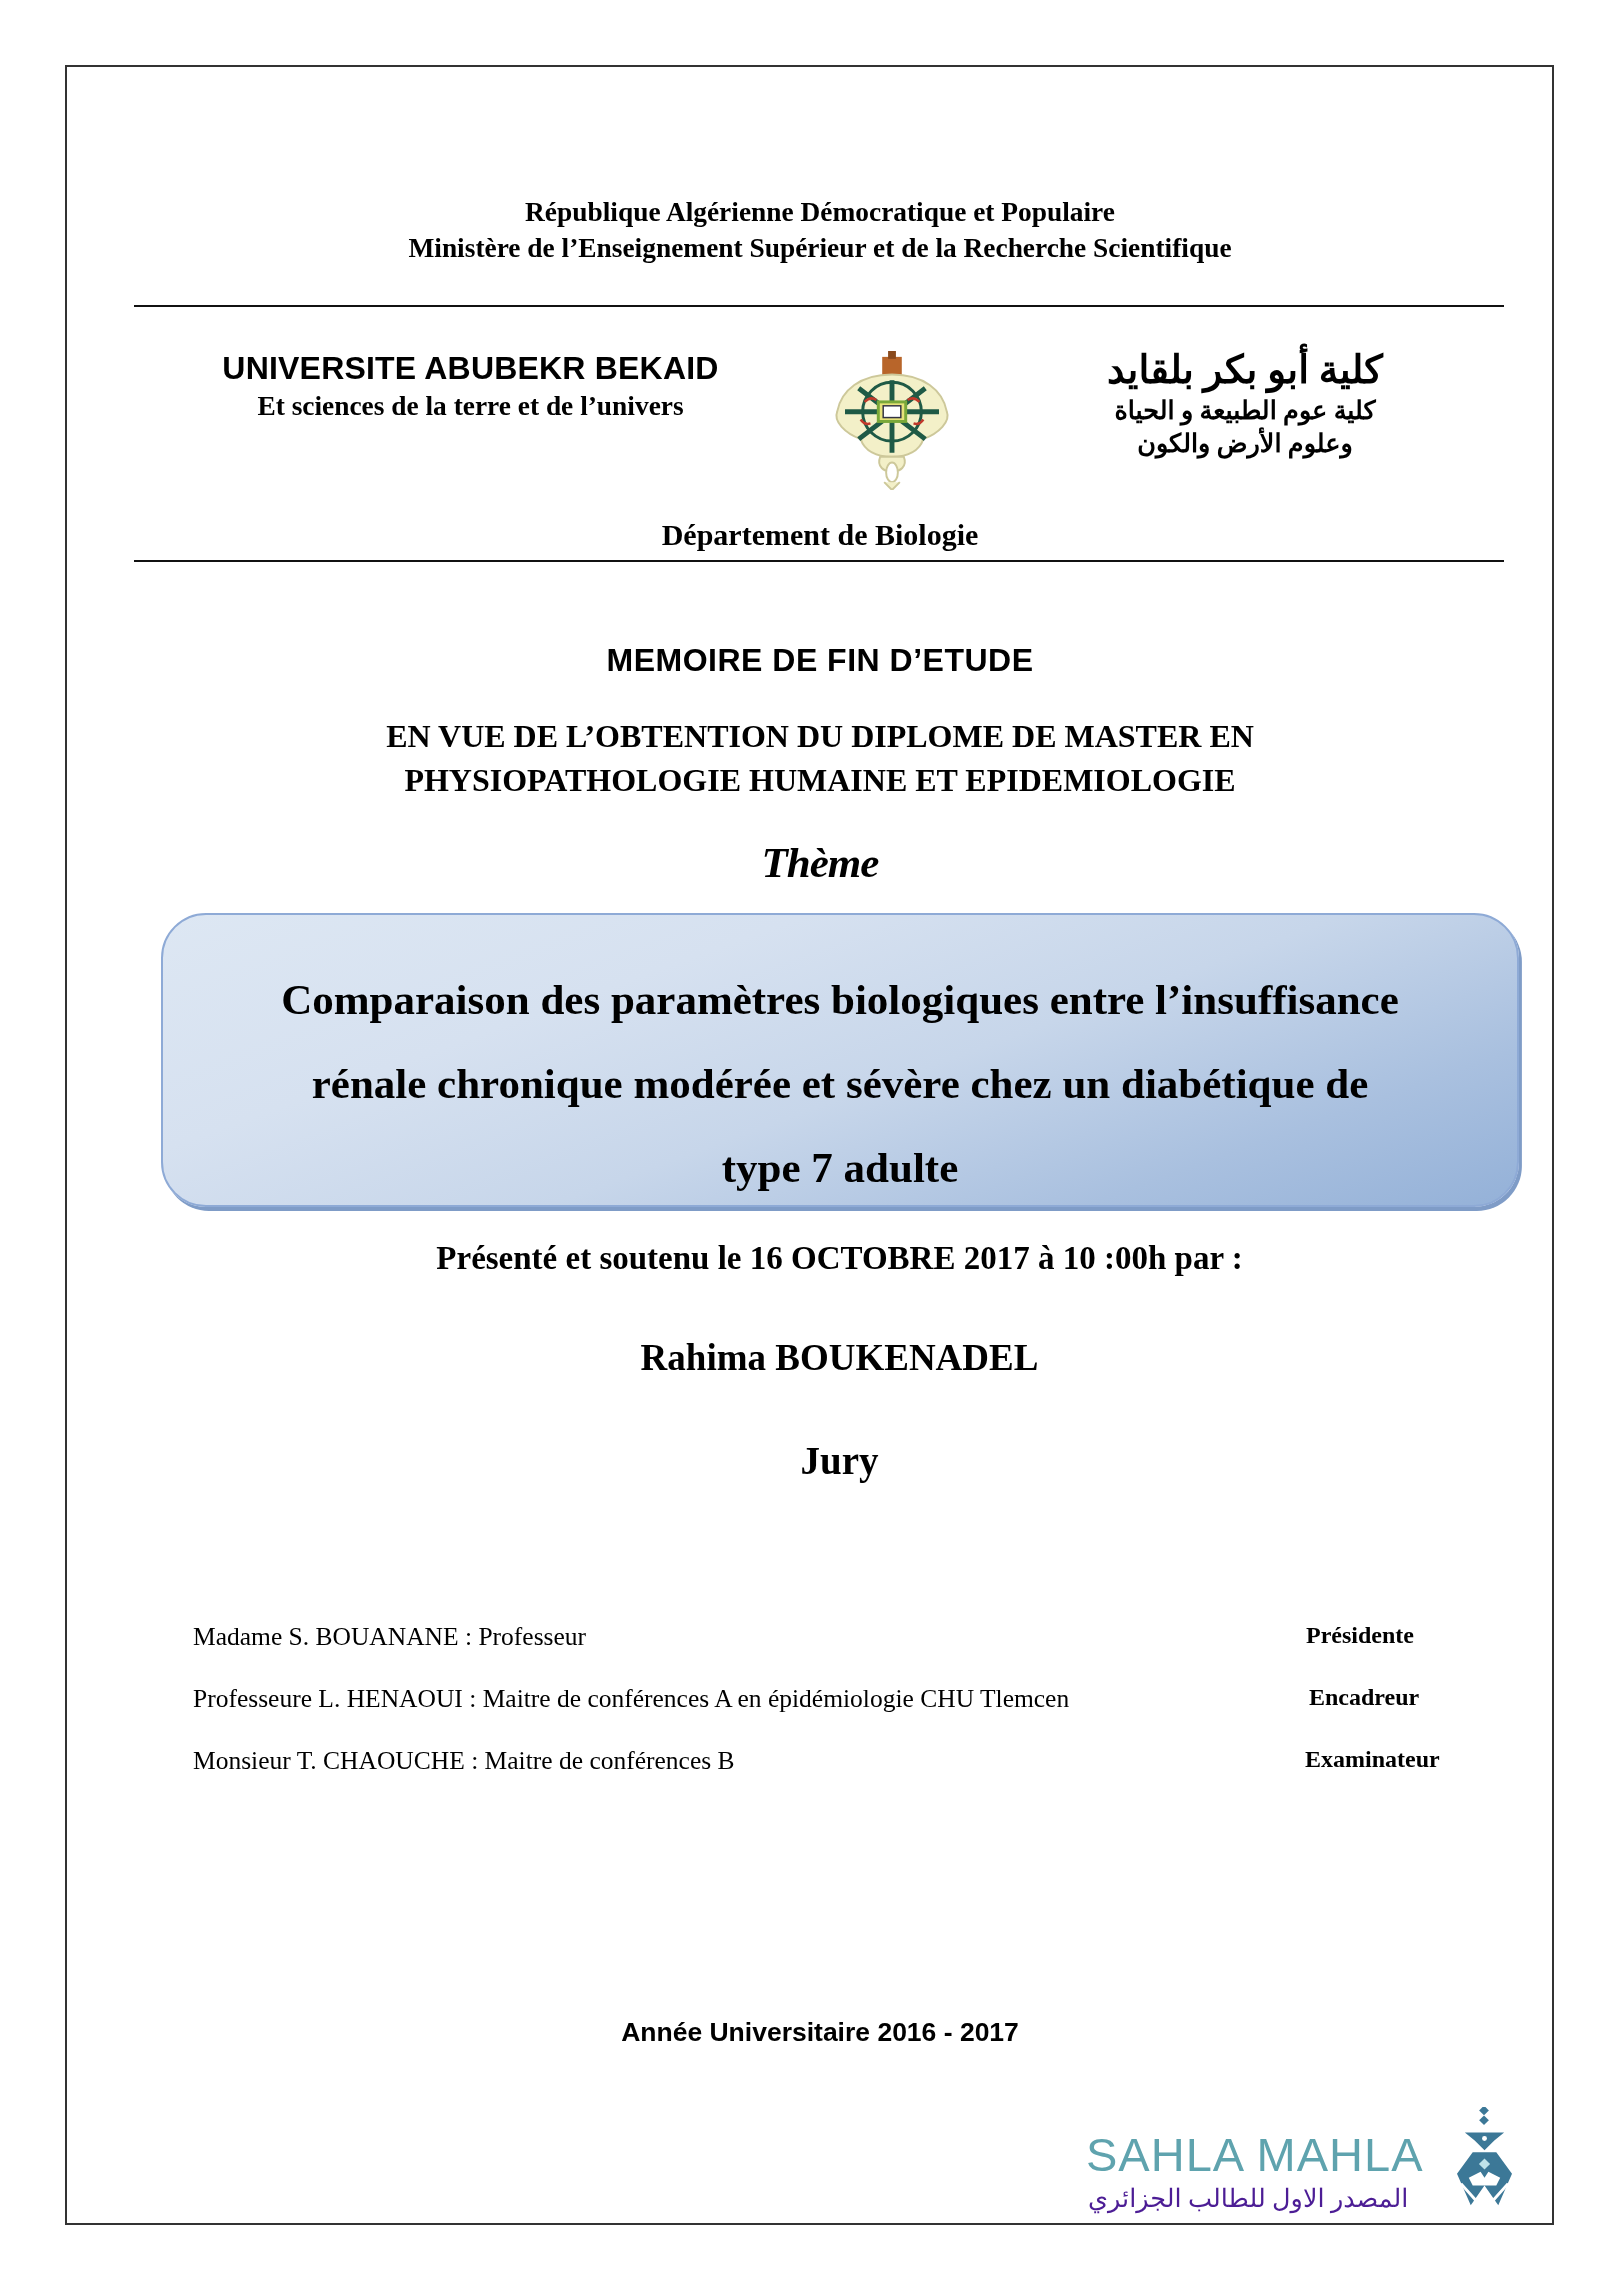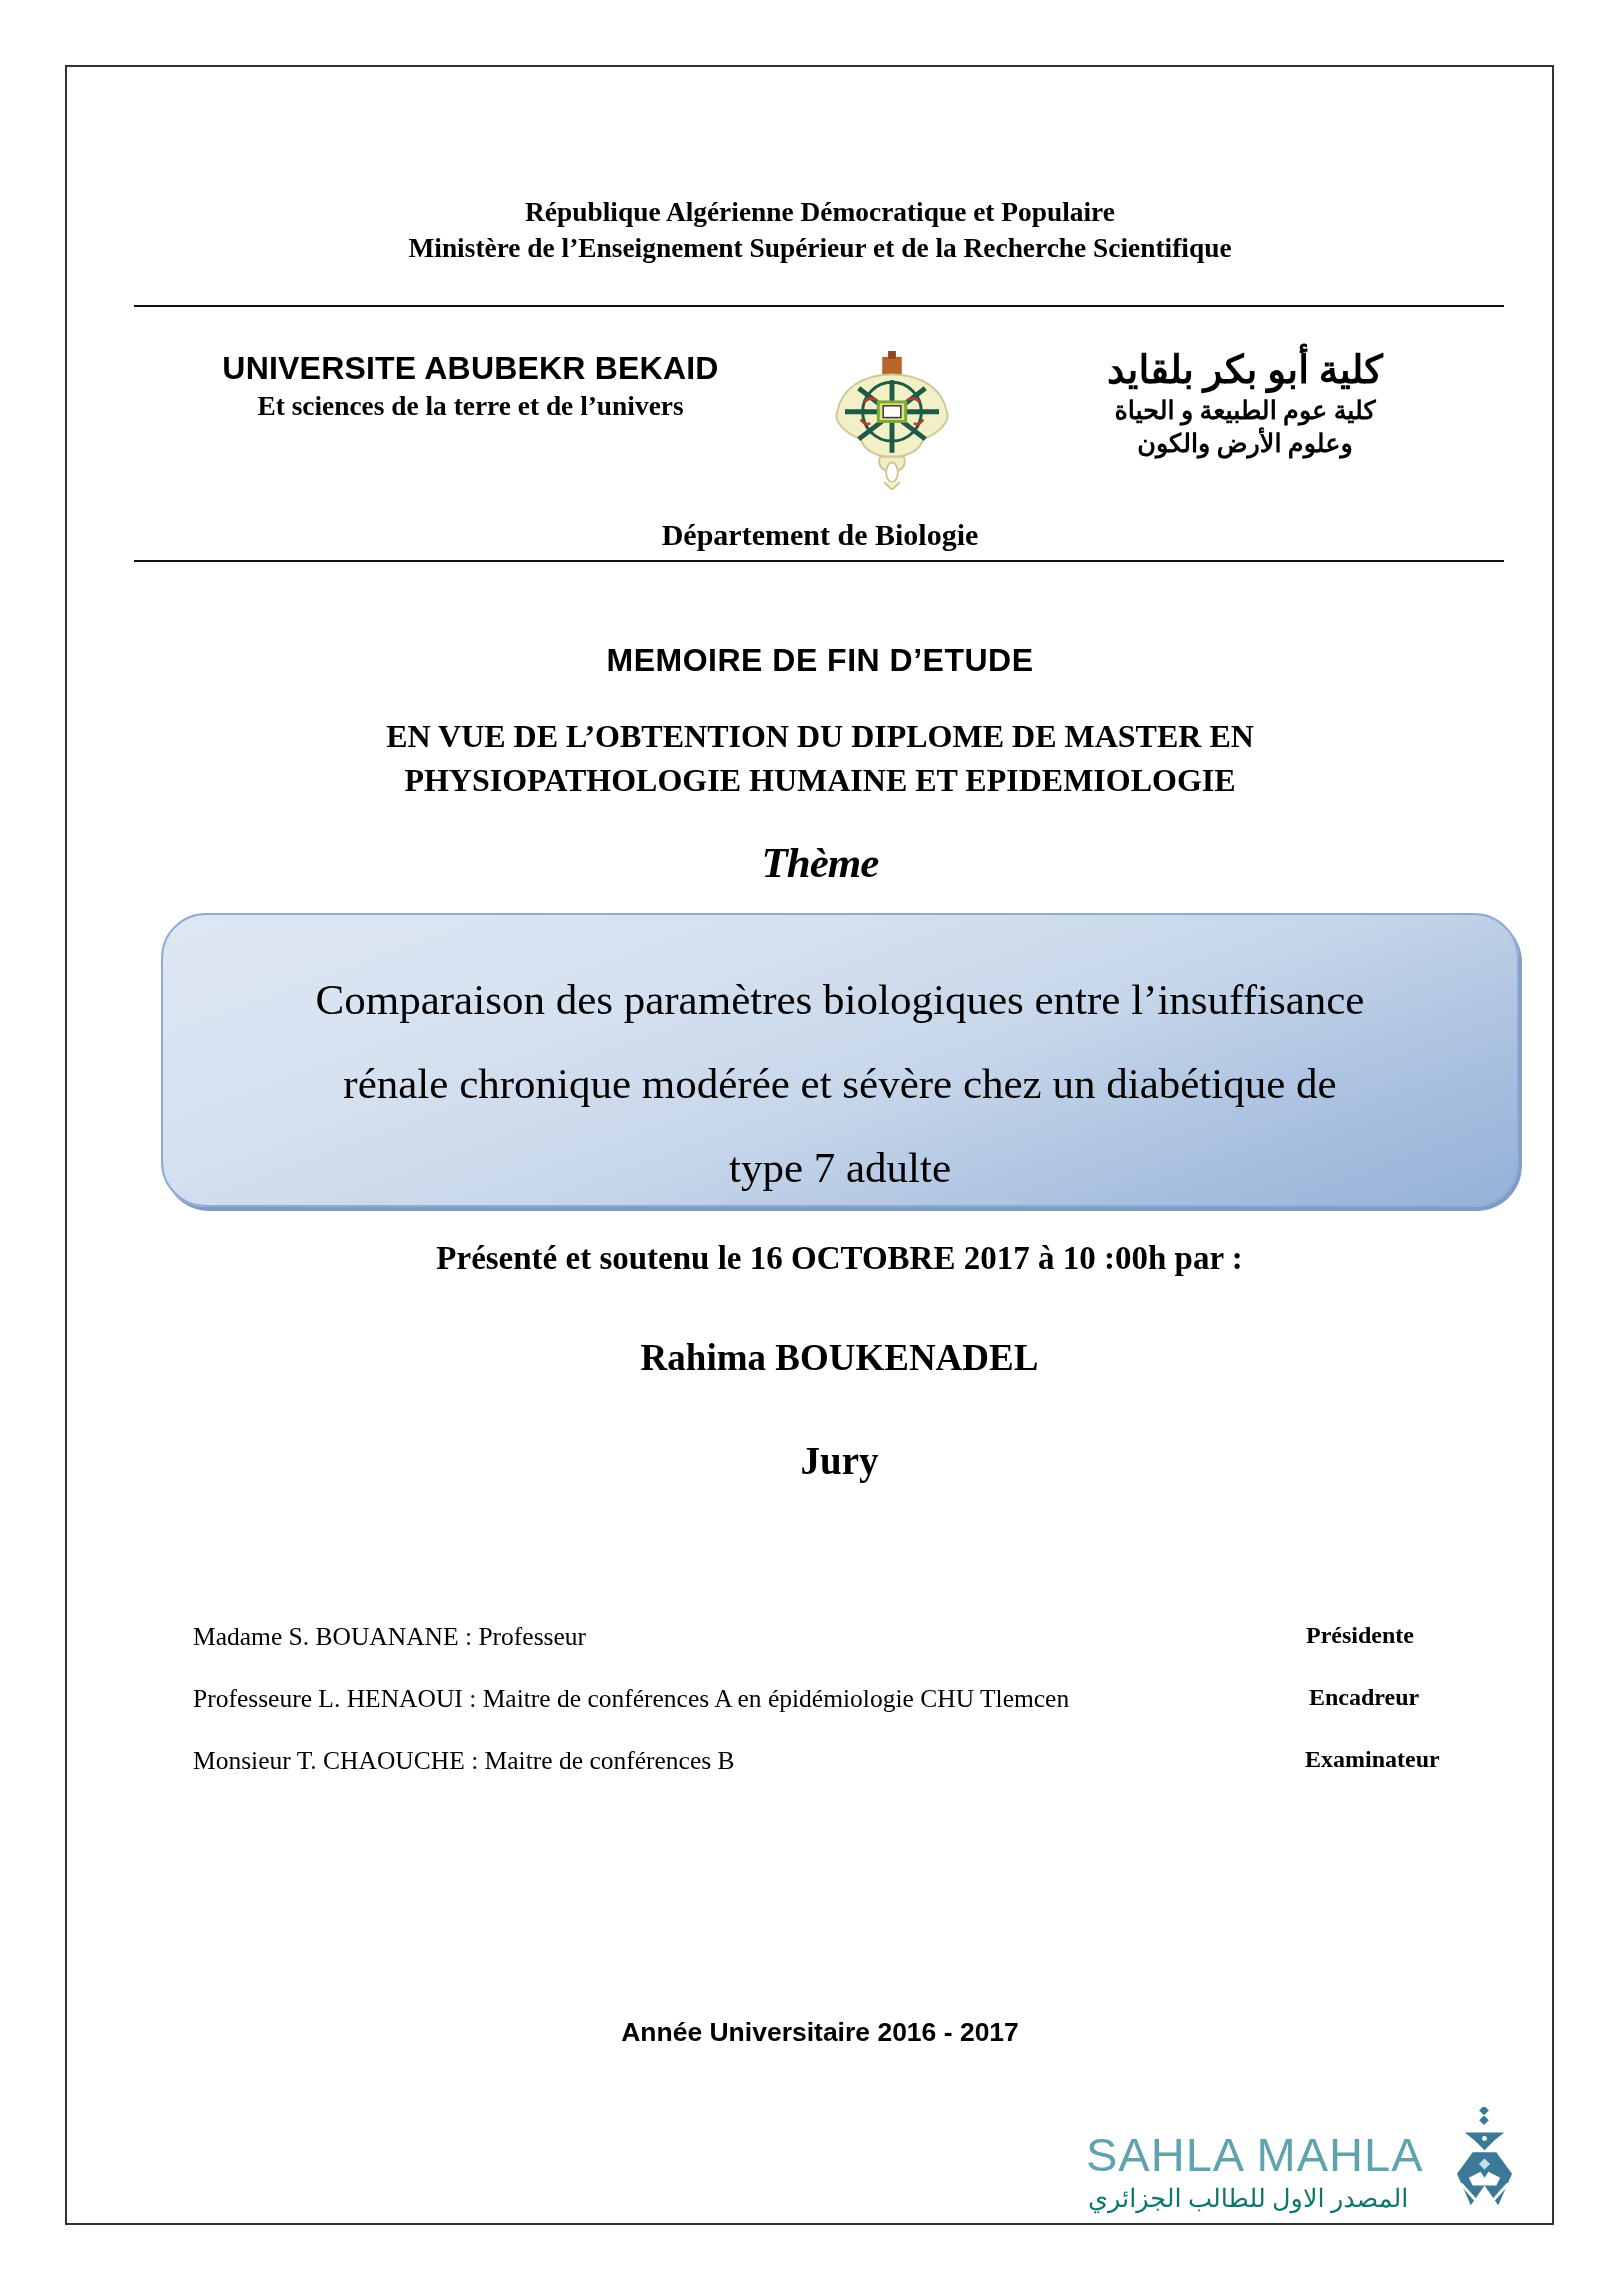--- a/index.html
+++ b/index.html
@@ -28,34 +28,34 @@
   .rule2 { left: 134px; top: 560px; width: 1370px; }
 
   .memoire { left: 134px; width: 1372px; top: 642px; font-size: 32px; font-weight: bold; letter-spacing: 0.5px; }
   .diplome { left: 134px; width: 1372px; top: 714px; font-size: 32px; font-weight: bold; line-height: 44px; }
   .theme { left: 134px; width: 1372px; top: 838px; font-size: 43px; font-weight: bold; font-style: italic; letter-spacing: -1px; }
 
   .theme-box { left: 161px; top: 913px; width: 1358px; height: 294px; border-radius: 45px;
     border: 2px solid #8eaad6;
     background: linear-gradient(160deg, #dde7f3 0%, #d6e1f0 30%, #c7d6ea 55%, #a9c0df 80%, #94b1d8 100%);
     box-shadow: 2.9px 3.9px 0 #7f9cc7; box-sizing: border-box; }
-  .theme-text { position: absolute; left: 0; right: 0; top: 43px; text-align: center; font-size: 43px; font-weight: normal; line-height: 84px; }
+  .theme-text { position: absolute; left: 0; right: 0; top: 43px; text-align: center; font-size: 43px; font-weight: bold; line-height: 84px; }
 
   .presente { left: 134px; width: 1411px; top: 1240px; font-size: 33px; font-weight: bold; }
   .author { left: 134px; width: 1411px; top: 1336px; font-size: 37px; font-weight: bold; font-family: Liberation Serif, serif; }
   .jury { left: 134px; width: 1411px; top: 1438px; font-size: 39px; font-weight: bold; }
 
   .jury-row { left: 193px; width: 1333px; height: 33px; font-size: 25.5px; }
   .jury-role { position: absolute; top: 0; font-weight: bold; font-size: 24px; text-align: center; }
 
   .annee { left: 134px; width: 1372px; top: 2017px; font-size: 26.5px; font-weight: bold; }
 
   .sm-logo { left: 1086px; top: 2107px; width: 431px; height: 113px; }
   .sm-text { position: absolute; left: 0; top: 19.6px; font-size: 47px; color: #5fa3ae; letter-spacing: 1px; font-weight: normal; }
-  .sm-ar { position: absolute; left: 2px; top: 76px; font-size: 25.5px; color: #0f766e; direction: rtl; width: 363px; text-align: left; }
+  .sm-ar { position: absolute; left: 2px; top: 76px; font-size: 25.5px; color: #4c1d95; direction: rtl; width: 363px; text-align: left; }
   .sm-mark { position: absolute; left: 365px; top: 0; width: 67px; height: 110px; }
 </style>
 </head>
 <body>
 
 <div class="abs frame"></div>
 
 <div class="abs top-head serif center">
   <div>République Algérienne Démocratique et Populaire</div>
   <div>Ministère de l’Enseignement Supérieur et de la Recherche Scientifique</div>

